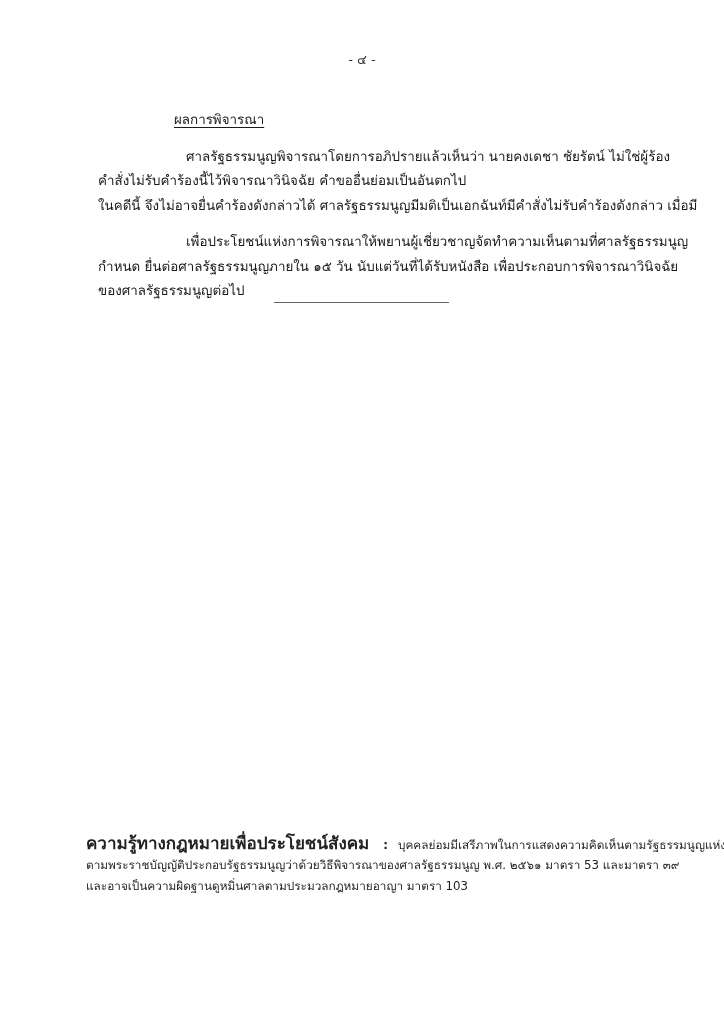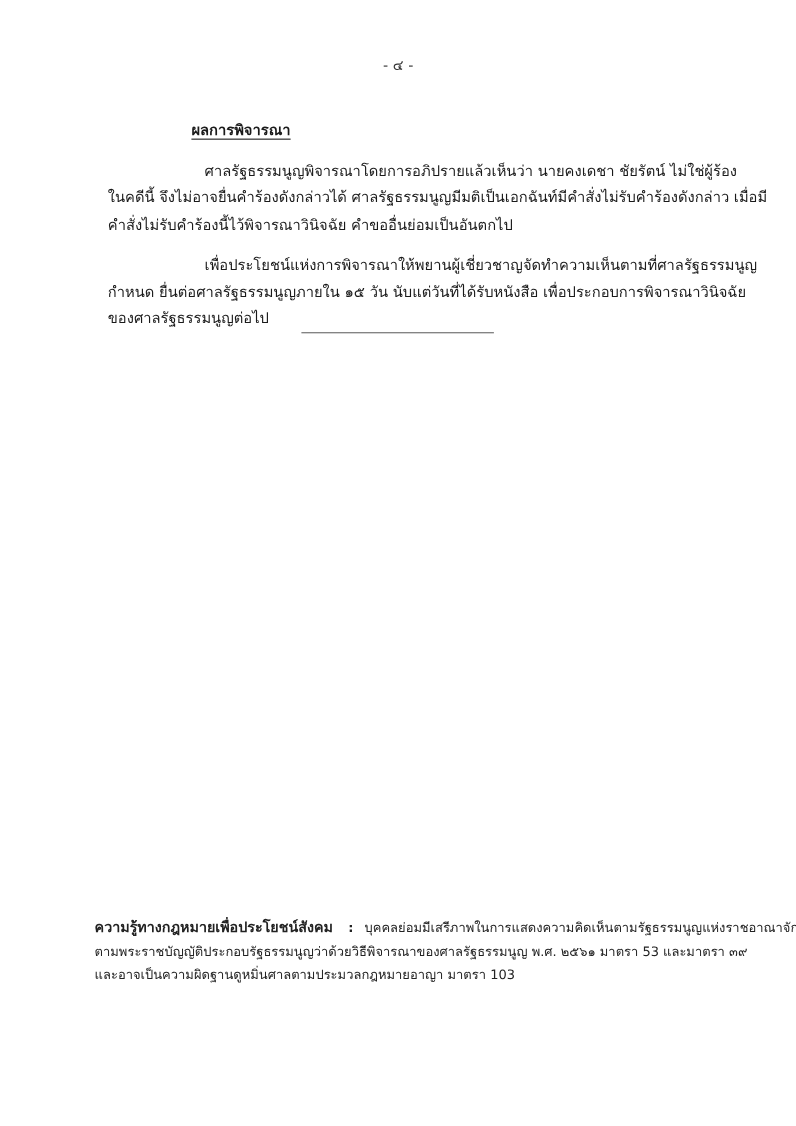--- a/index.html
+++ b/index.html
@@ -32,21 +32,20 @@
       font-size: 13.4px;
       line-height: 24.5px;
     }
     .heading {
       margin-left: 88px;
       text-decoration: underline;
       text-underline-offset: 3px;
       font-size: 13.4px;
       height: 24.5px;
       display: block;
-      font-weight: bold;
     }
     .para {
       margin: 12px;
       text-align: justify;
       text-align-last: left;
     }
     .indent {
       display: inline-block;
       width: 88px;
     }
@@ -82,40 +81,40 @@
       white-space: nowrap;
       height: 21.5px;
       text-align: justify;
       text-align-last: justify;
     }
     .footer .fline.last {
       text-align-last: left;
     }
     .footer .title {
       font-weight: bold;
-      font-size: 13px;
+      font-size: 17px;
     }
     .footer .colon {
       display: inline-block;
       margin: 0 10px 0 14px;
       font-weight: bold;
     }
   </style>
 </head>
 <body>
 
 <div class="page-number">- ๔ -</div>
 
 <div class="body-block">
   <span class="heading">ผลการพิจารณา</span>
 
   <div class="para">
     <span class="line"><span class="indent"></span><span>ศาลรัฐธรรมนูญพิจารณาโดยการอภิปรายแล้วเห็นว่า  นายคงเดชา  ชัยรัตน์  ไม่ใช่ผู้ร้อง</span></span>
+    <span class="line last">คำสั่งไม่รับคำร้องนี้ไว้พิจารณาวินิจฉัย  คำขออื่นย่อมเป็นอันตกไป</span>
     <span class="line">ในคดีนี้  จึงไม่อาจยื่นคำร้องดังกล่าวได้  ศาลรัฐธรรมนูญมีมติเป็นเอกฉันท์มีคำสั่งไม่รับคำร้องดังกล่าว  เมื่อมี</span>
-    <span class="line last">คำสั่งไม่รับคำร้องนี้ไว้พิจารณาวินิจฉัย  คำขออื่นย่อมเป็นอันตกไป</span>
   </div>
 
   <div class="para">
     <span class="line"><span class="indent"></span><span>เพื่อประโยชน์แห่งการพิจารณาให้พยานผู้เชี่ยวชาญจัดทำความเห็นตามที่ศาลรัฐธรรมนูญ</span></span>
     <span class="line">กำหนด  ยื่นต่อศาลรัฐธรรมนูญภายใน  ๑๕  วัน  นับแต่วันที่ได้รับหนังสือ  เพื่อประกอบการพิจารณาวินิจฉัย</span>
     <span class="line last">ของศาลรัฐธรรมนูญต่อไป</span>
   </div>
 </div>
 
 <div class="divider"></div>

